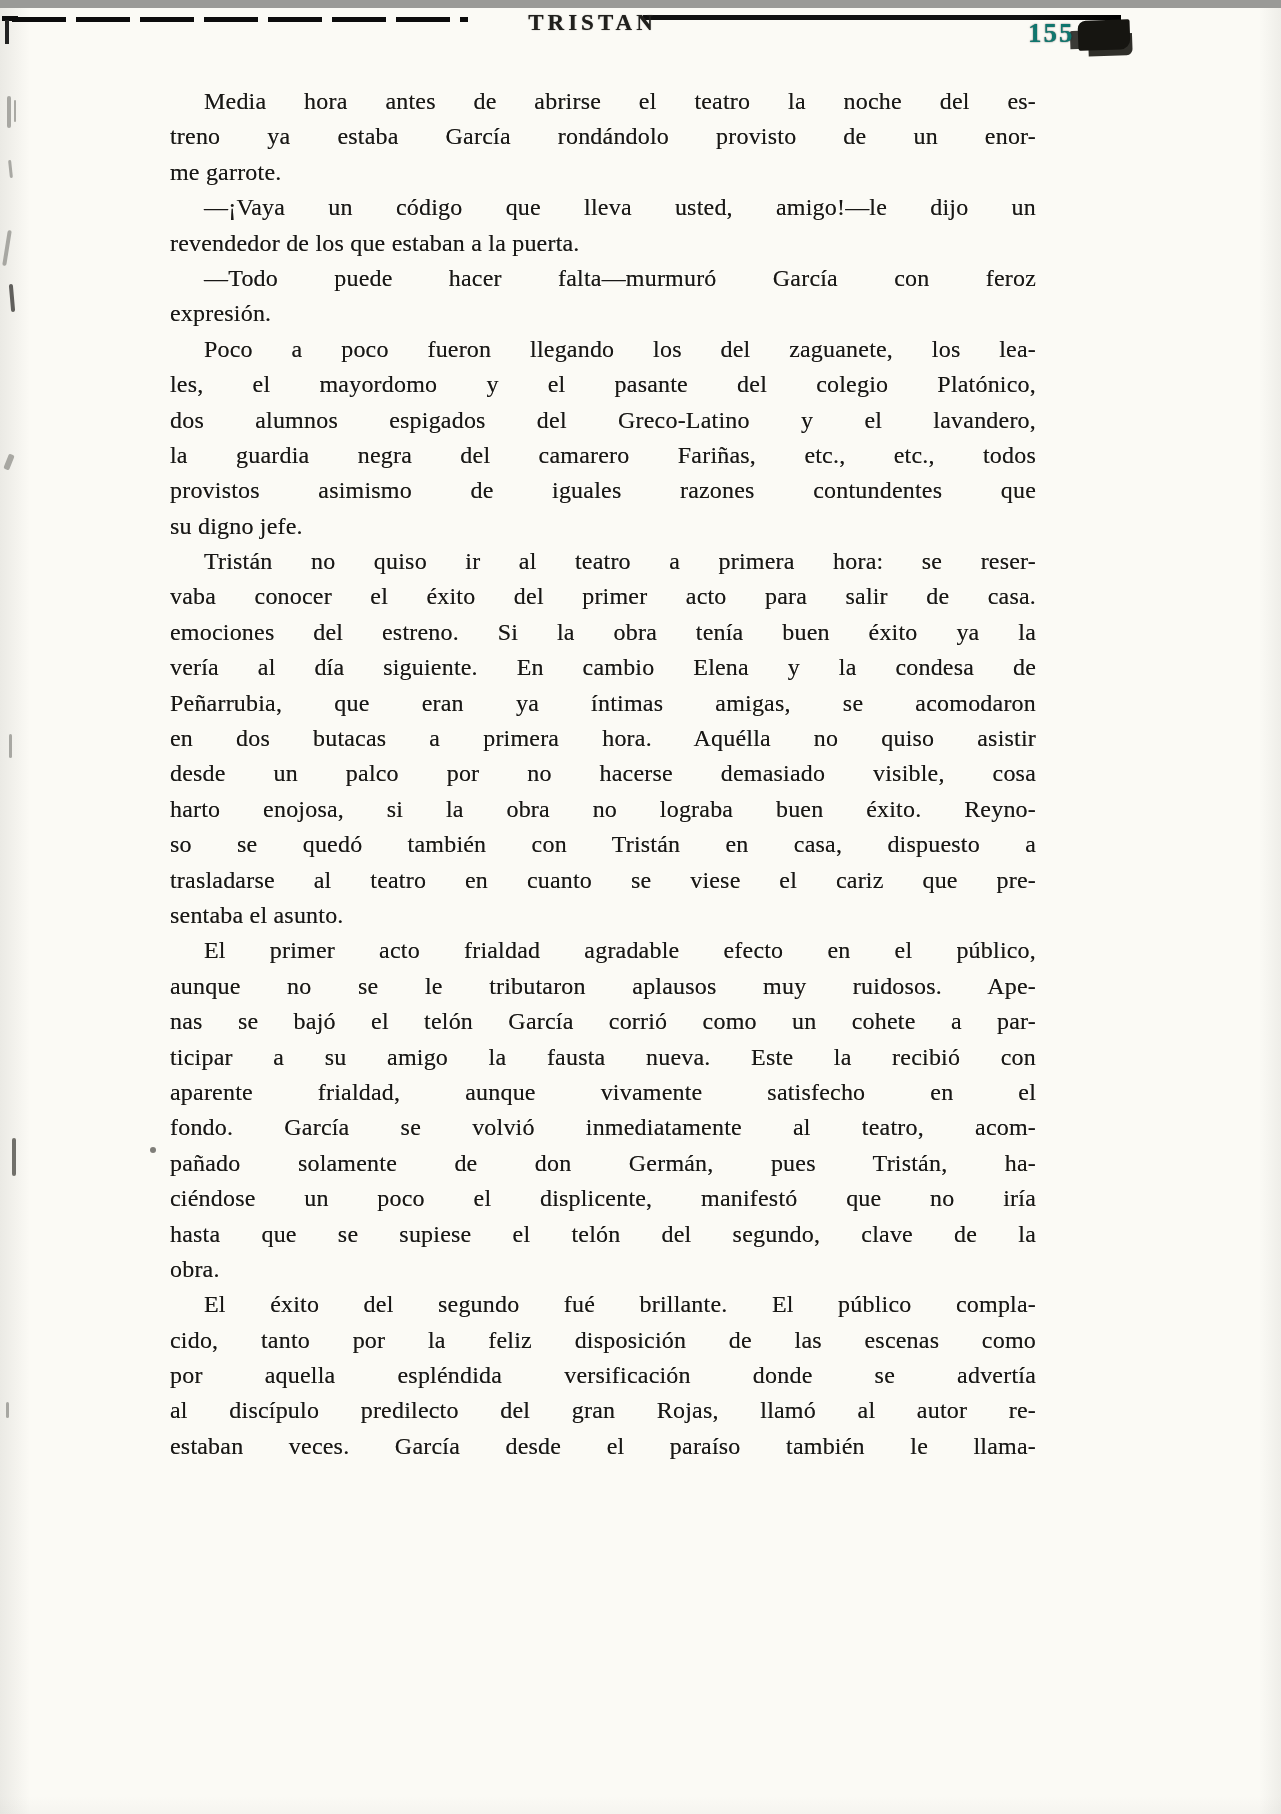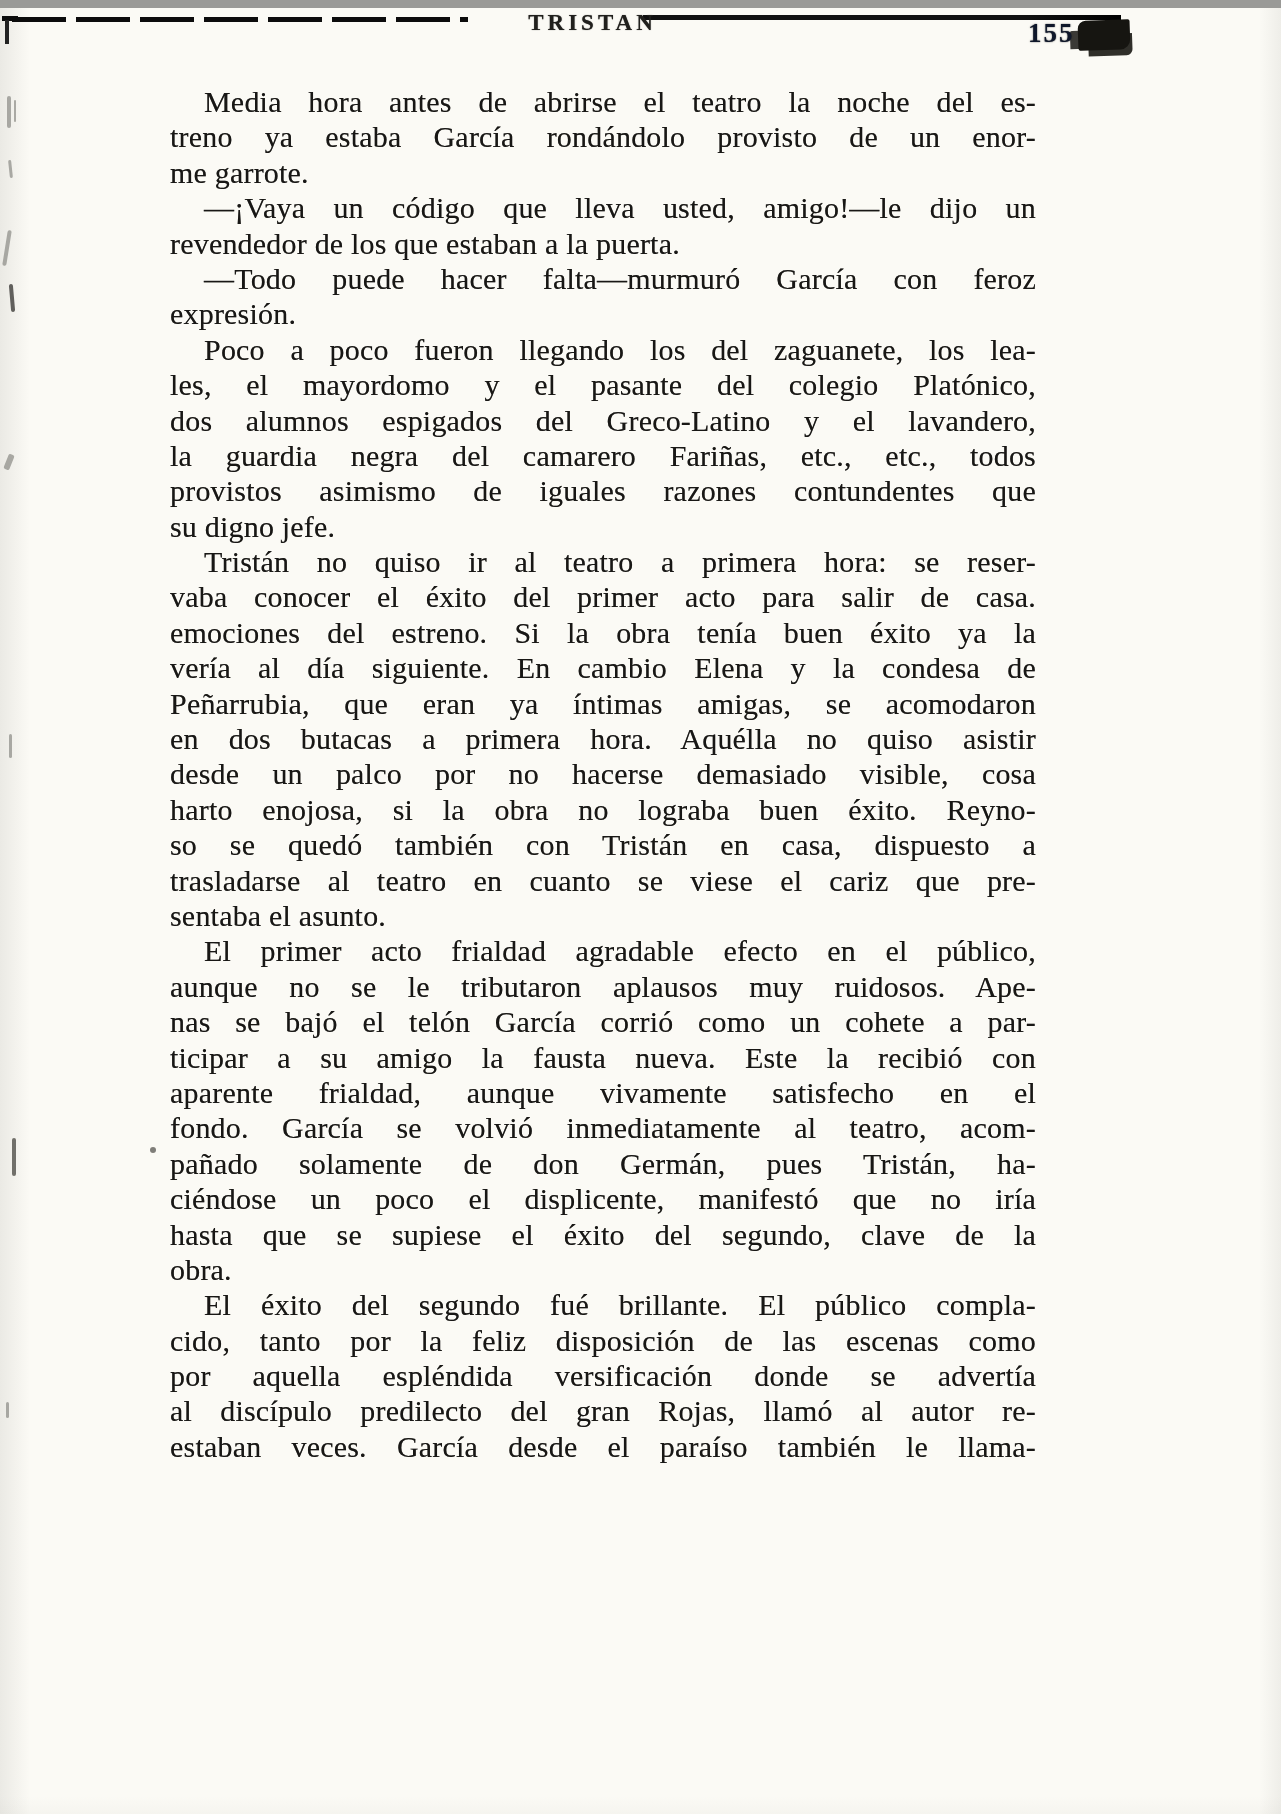--- a/index.html
+++ b/index.html
@@ -58,40 +58,40 @@
     letter-spacing:4px;
     color:#21201d;
     text-shadow:0 0 1px rgba(40,40,40,0.7);
   }
   .page-num{
     position:absolute;
     left:1028px; top:10px;
     font-size:27px;
     font-weight:bold;
     letter-spacing:2px;
-    color:#0f172a;
+    color:#0f766e;
     text-shadow:0 0 1.5px rgba(20,20,20,0.8);
     z-index:2;
     text-align:center;
   }
   .ink-blob{
     position:absolute;
     left:1078px; top:12px; width:52px; height:30px;
     background:#161511;
     border-radius:8px 2px 10px 3px;
     transform:rotate(-2deg);
     box-shadow:-14px 4px 0 -6px rgba(25,24,20,0.85), 6px 10px 0 -4px rgba(25,24,20,0.9);
     z-index:1;
   }
 
   
   .text-block{
     position:absolute;
     left:170px; top:76px; width:866px;
-    font-size:30px;
+    font-size:24px;
     line-height:35.4px;
     letter-spacing:0.2px;
     text-shadow:0 0 0.6px rgba(20,18,15,0.55);
   }
   .line{
     text-align:justify;
     text-align-last:justify;
     overflow:hidden;
     height:35.4px;
   }
@@ -167,21 +167,21 @@
       </div>
       <div>
         <div class="line first">El primer acto frialdad agradable efecto en el público,</div>
         <div class="line">aunque no se le tributaron aplausos muy ruidosos. Ape-</div>
         <div class="line">nas se bajó el telón García corrió como un cohete a par-</div>
         <div class="line">ticipar a su amigo la fausta nueva. Este la recibió con</div>
         <div class="line">aparente frialdad, aunque vivamente satisfecho en el</div>
         <div class="line">fondo. García se volvió inmediatamente al teatro, acom-</div>
         <div class="line">pañado solamente de don Germán, pues Tristán, ha-</div>
         <div class="line">ciéndose un poco el displicente, manifestó que no iría</div>
-        <div class="line">hasta que se supiese el éxito del segundo, clave de la</div>
+        <div class="line">hasta que se supiese el telón del segundo, clave de la</div>
         <div class="line lastleft">obra.</div>
       </div>
       <div>
         <div class="line first">El éxito del segundo fué brillante. El público compla-</div>
         <div class="line">cido, tanto por la feliz disposición de las escenas como</div>
         <div class="line">por aquella espléndida versificación donde se advertía</div>
         <div class="line">al discípulo predilecto del gran Rojas, llamó al autor re-</div>
         <div class="line">estaban veces. García desde el paraíso también le llama-</div>
       </div>
     </div>

